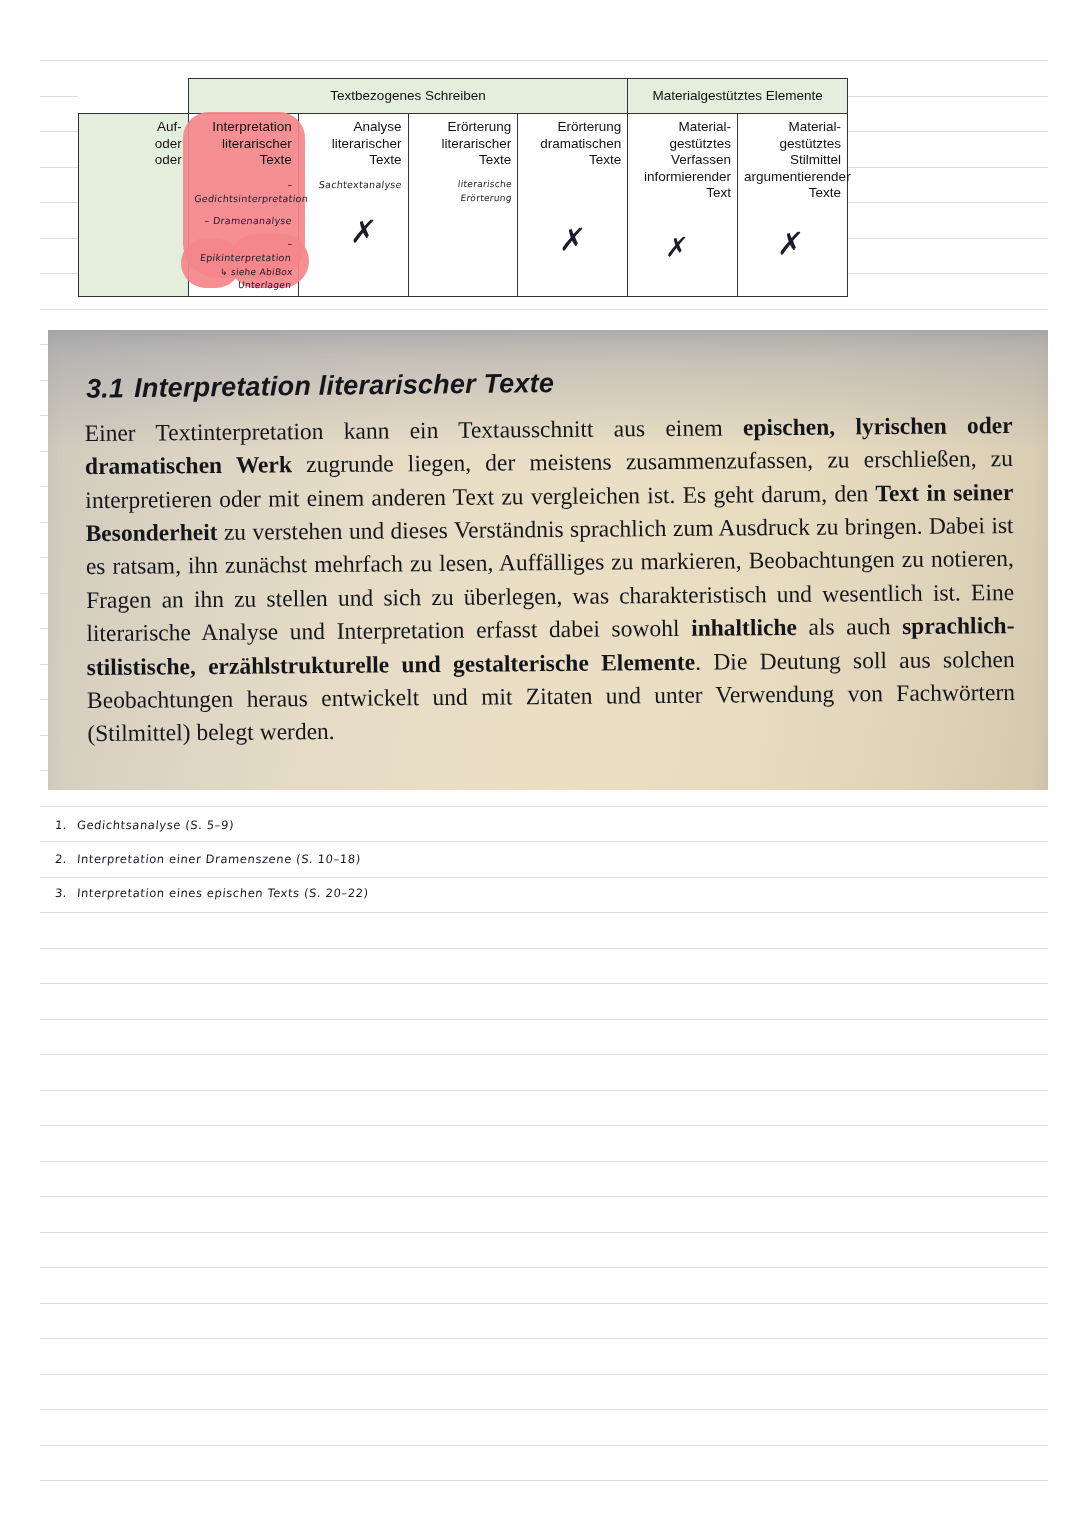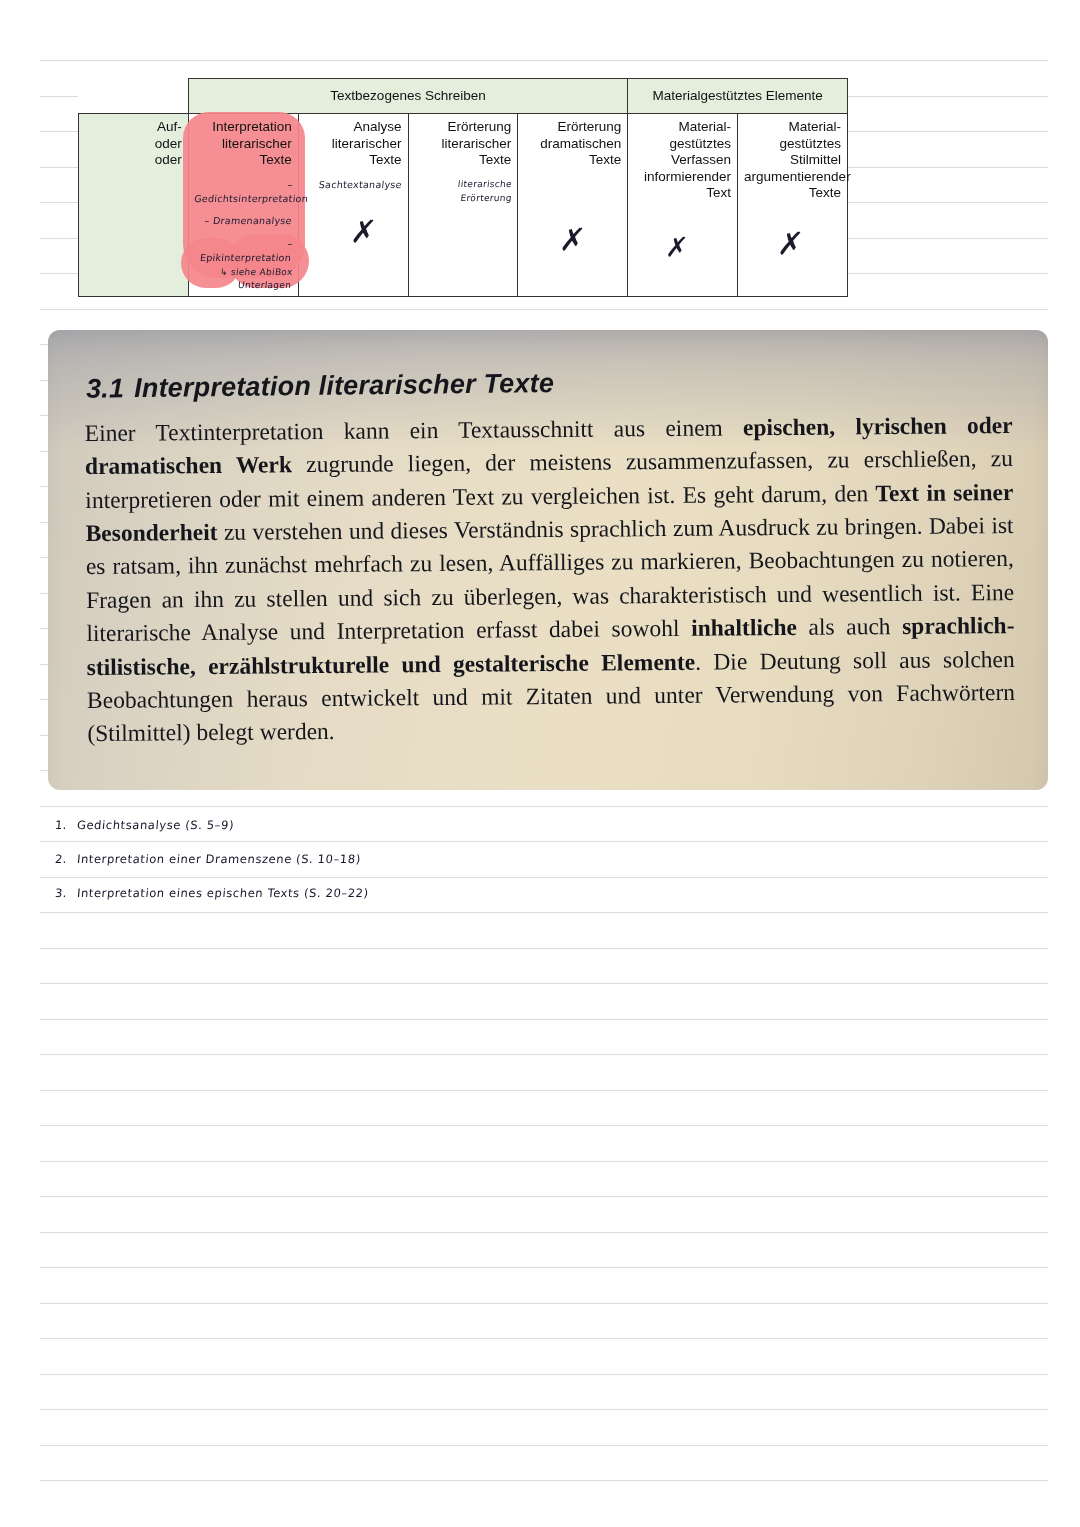--- a/index.html
+++ b/index.html
@@ -142,21 +142,20 @@
     left: 48px;
     top: 330px;
     width: 1000px;
     height: 460px;
     z-index: 2;
     background: linear-gradient(100deg,
         #cfc9bc 0%, #d9d2c2 12%, #e6dcc6 32%,
         #eadfc4 55%, #e7dcc0 72%, #ded2b9 88%, #d3c7ae 100%);
     box-shadow: inset 0 18px 26px -14px rgba(120,120,130,0.45);
     overflow: hidden;
-    border-radius: 12px;
   }
   .scan::before {
     content: "";
     position: absolute;
     left: 0; right: 0; top: 0; height: 120px;
     background: linear-gradient(180deg, rgba(150,153,165,0.55), rgba(150,153,165,0));
     pointer-events: none;
   }
   .scan-inner {
     position: relative;

